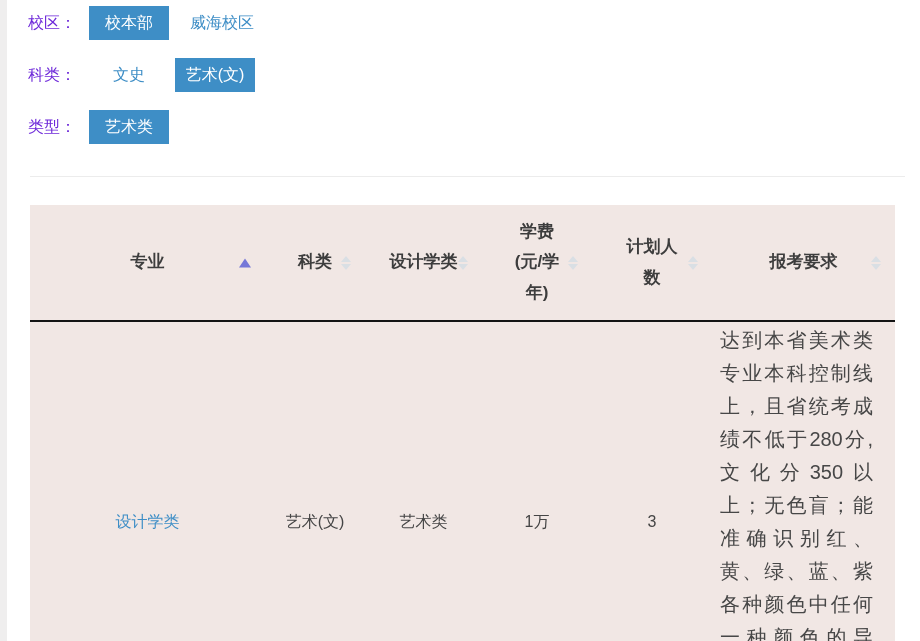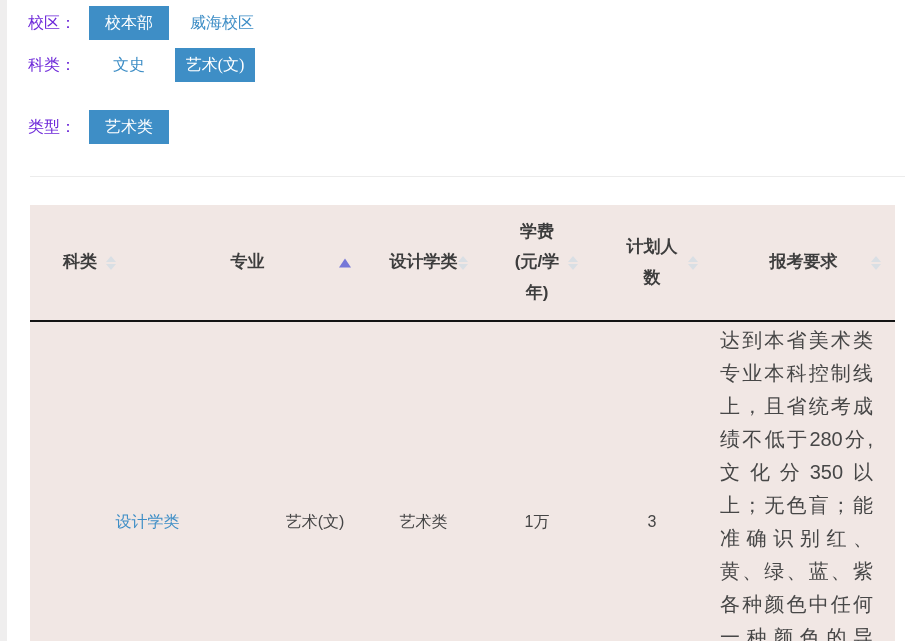--- a/index.html
+++ b/index.html
@@ -12,21 +12,21 @@
     overflow:hidden;
   }
   .edge-strip {
     position:absolute; left:0; top:0; width:7px; height:641px;
     background:#efeeee;
   }
   
   .filters { position:absolute; left:28px; top:0; }
   .filter-row { position:absolute; left:0; height:34px; display:flex; align-items:center; }
   .filter-row.r0 { top:6px; }
-  .filter-row.r1 { top:48px;font-family:Liberation Serif, serif; }
+  .filter-row.r1 { top:58px; }
   .filter-row.r2 { top:110px; }
   .filter-label { font-size:16px; color:#6d28d9; width:58px; }
   .filter-options { display:flex; }
   .slot { width:86px; height:34px; display:flex; align-items:center; justify-content:center; }
   .opt {
     font-size:16px; color:#3e8ec6; text-decoration:none; cursor:pointer;
     display:flex; align-items:center; justify-content:center; white-space:nowrap;
   }
   .opt.selected {
     background:#3e8ec6; color:#ffffff; width:80px; height:34px;
@@ -112,31 +112,31 @@
     </div>
   </div>
 
 </div>
 
 <div class="divider"></div>
 
 <div class="plan-table">
 
   <div class="thead">
+    <div class="th c0">
+      <span class="th-label">专业</span>
+      <span class="sort asc">
+          <span class="tri-up"></span>
+        </span>
+    </div>
     <div class="th c1">
       <span class="th-label">科类</span>
       <span class="sort">
           <span class="tri-up"></span>
           <span class="tri-down"></span>
-        </span>
-    </div>
-    <div class="th c0">
-      <span class="th-label">专业</span>
-      <span class="sort asc">
-          <span class="tri-up"></span>
         </span>
     </div>
     <div class="th c2">
       <span class="th-label">设计学类</span>
       <span class="sort">
           <span class="tri-up"></span>
           <span class="tri-down"></span>
         </span>
     </div>
     <div class="th c3">

